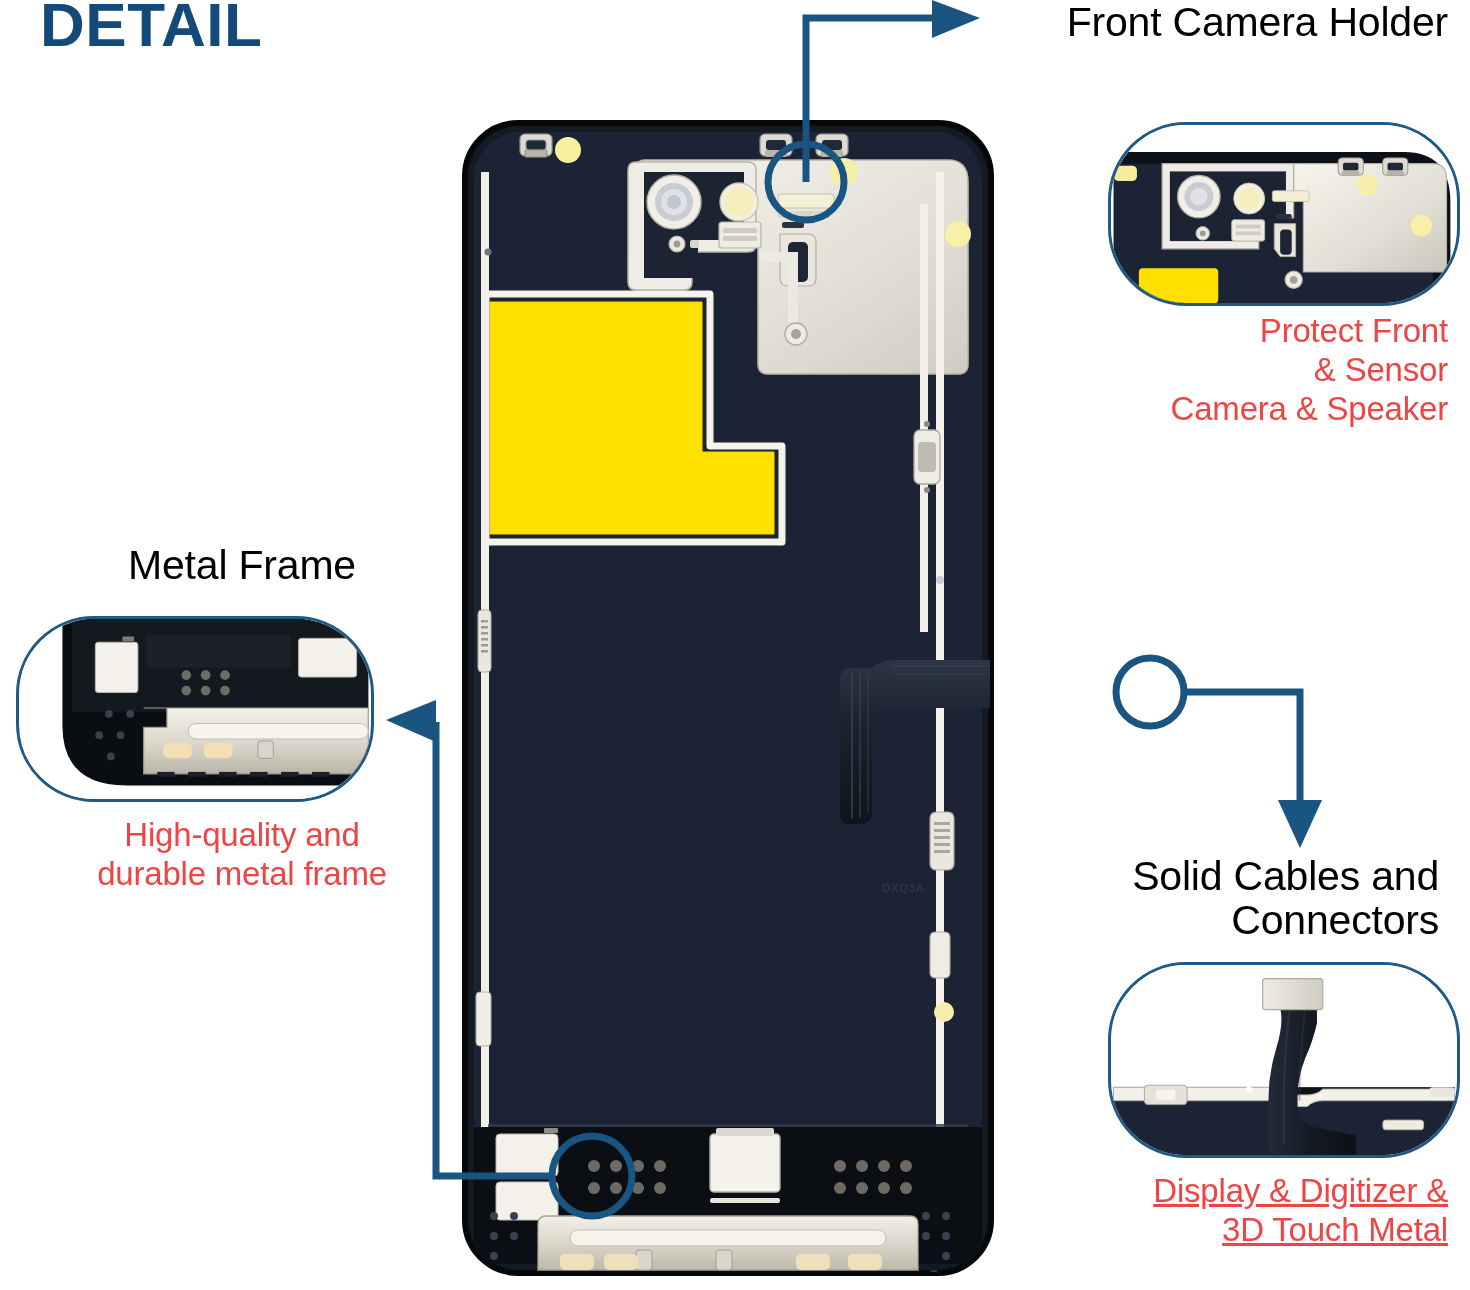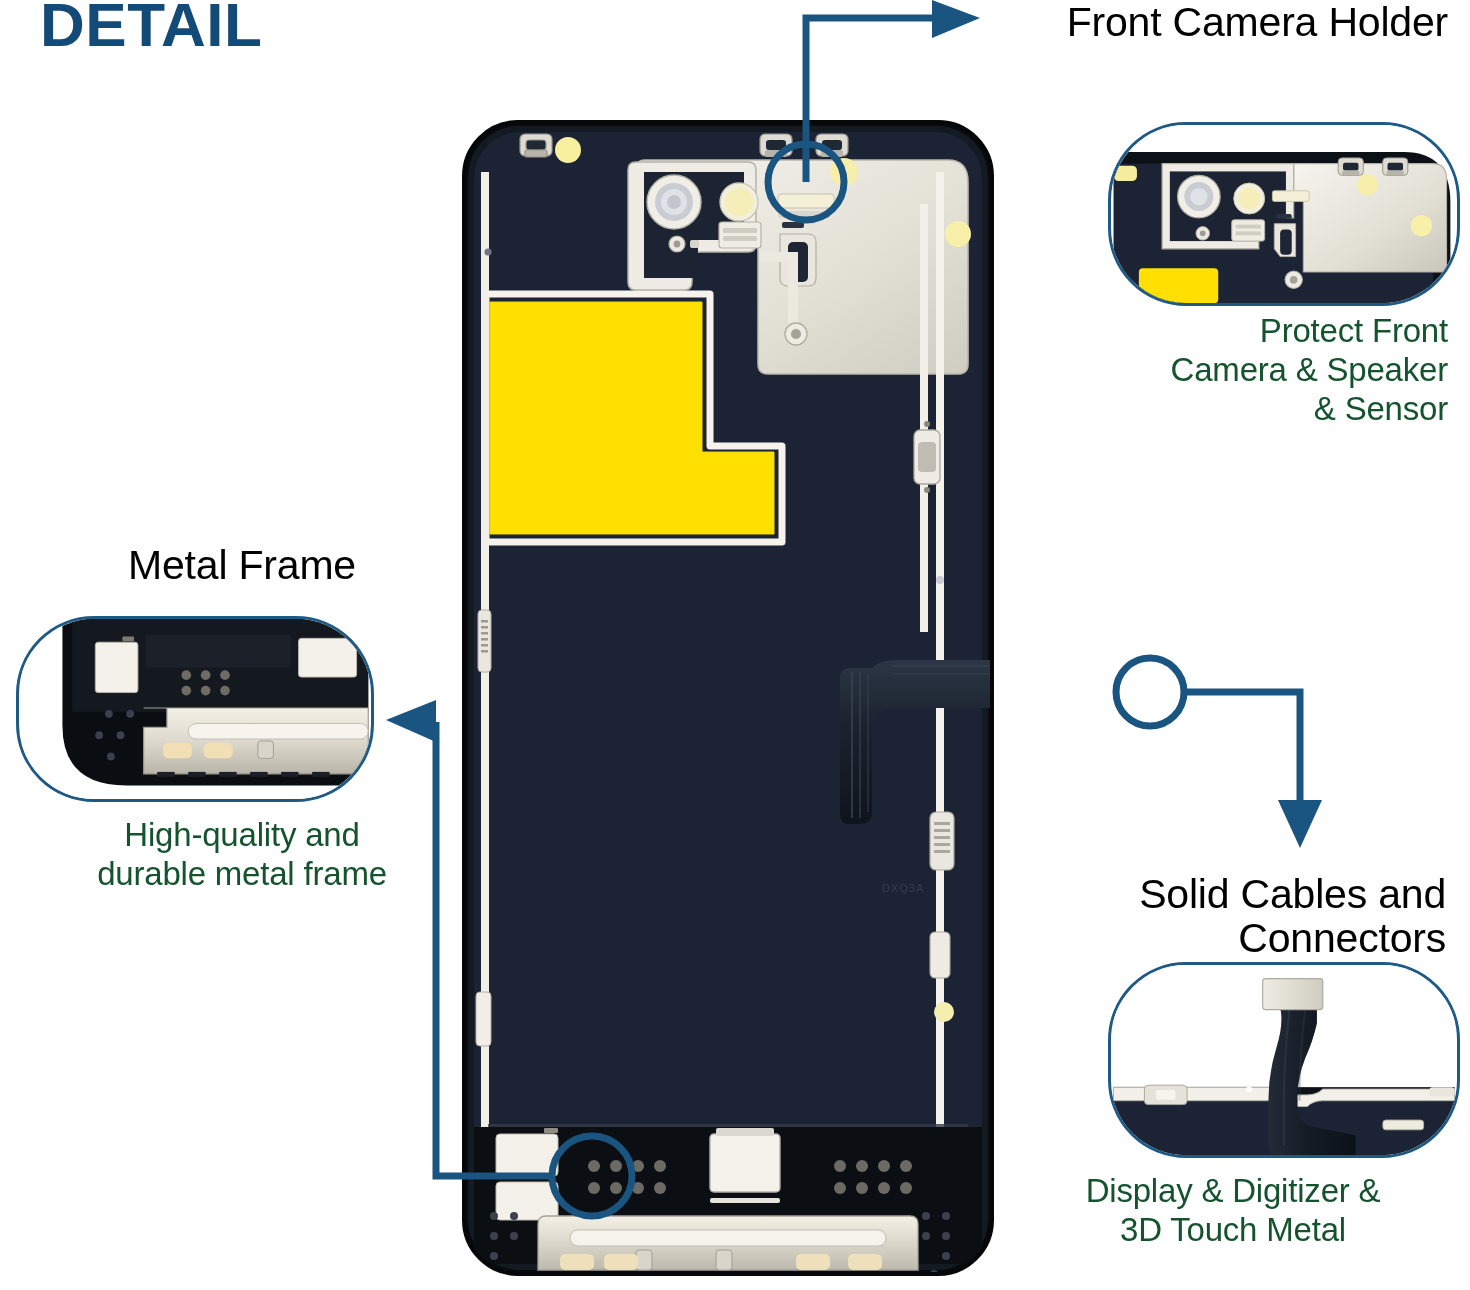--- a/index.html
+++ b/index.html
@@ -30,34 +30,34 @@
   .feat-head {
     position: absolute;
     color: #000000;
     font-size: 41px;
     font-weight: 400;
     line-height: 1.08;
     letter-spacing: -0.2px;
   }
   .feat-cap {
     position: absolute;
-    color: #14532d;
+    color: #ef4444;
     font-size: 33px;
     font-weight: 400;
     line-height: 1.18;
     letter-spacing: -0.2px;
   }
 
   
   #head-camera   { right: 22px; top: 0px;   width: 520px; text-align: right; }
   #cap-camera    { right: 22px; top: 312px; width: 430px; text-align: right; }
   #head-frame    { left: 42px;  top: 543px; width: 400px; text-align: center; }
   #cap-frame     { left: 42px;  top: 816px; width: 400px; text-align: center; }
-  #head-cables   { right: 24px; top: 854px; width: 500px; text-align: right; margin-top: 18px; }
-  #cap-cables    { right: 22px; top: 1172px;width: 430px; text-align: center; }
+  #head-cables   { right: 31px; top: 854px; width: 500px; text-align: right; }
+  #cap-cables    { right: 22px; top: 1172px;width: 430px; text-align: right; text-decoration: underline; }
 
   
   .inset {
     position: absolute;
     border: 3px solid #1e5a86;
     border-radius: 78px;
     overflow: hidden;
     background: #ffffff;
   }
   #inset-camera { left: 1108px; top: 122px;  width: 352px; height: 184px; }
@@ -348,22 +348,22 @@
 
       <circle cx="262" cy="62" r="11" fill="#f7eeaa"></circle>
       <circle cx="318" cy="104" r="11" fill="#f8f0a8"></circle>
       <rect x="0" y="42" width="24" height="16" rx="5" fill="#f6ec9e"></rect>
       <rect x="26" y="148" width="82" height="36" rx="4" fill="#ffe000"></rect>
     </svg>
   </div>
 
   <div class="feat-cap" id="cap-camera">
     <div>Protect Front</div>
+    <div>&amp; Sensor</div>
     <div>Camera &amp; Speaker</div>
-    <div>&amp; Sensor</div>
   </div>
 
   <div class="feat-head" id="head-frame">
     <div>Metal Frame</div>
   </div>
 
   <div class="inset" id="inset-frame">
     <svg class="inset-svg" viewBox="0 0 358 186" xmlns="http://www.w3.org/2000/svg">
       <defs>
         <linearGradient id="ibar" x1="0" y1="0" x2="0" y2="1">

